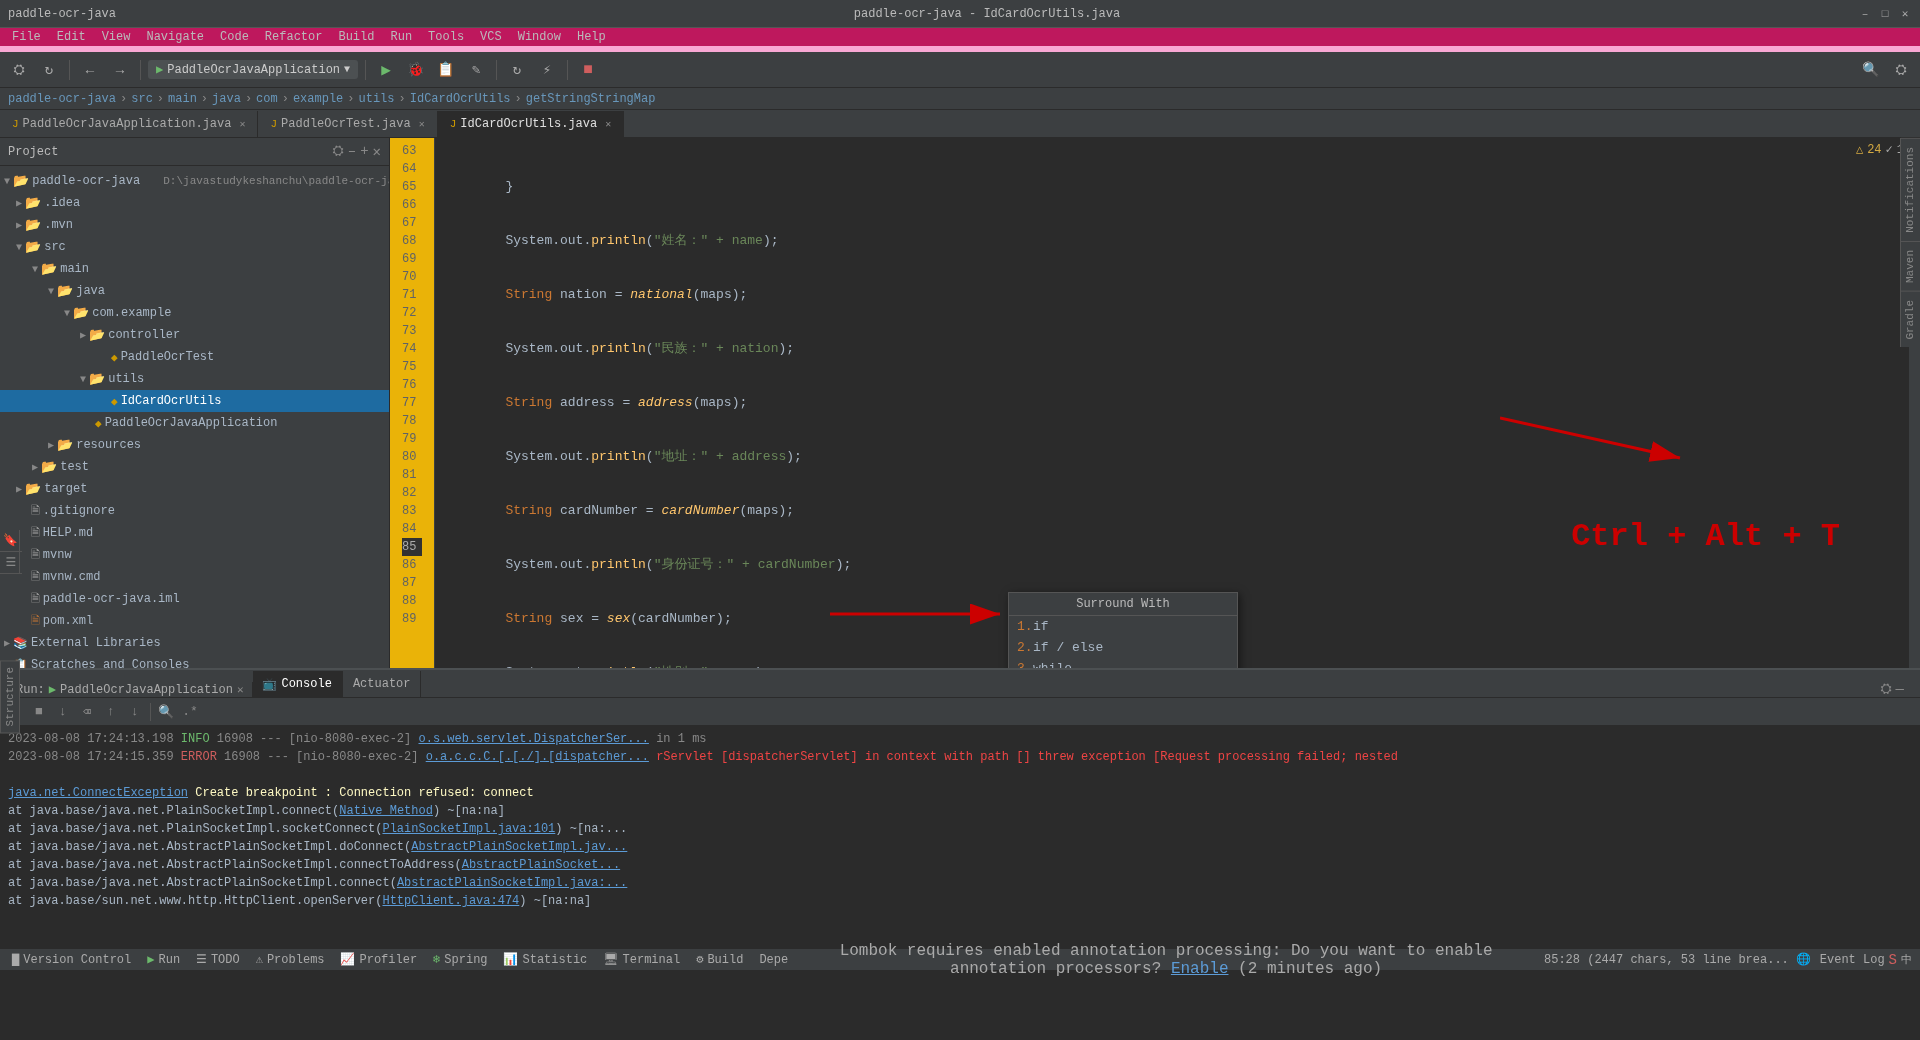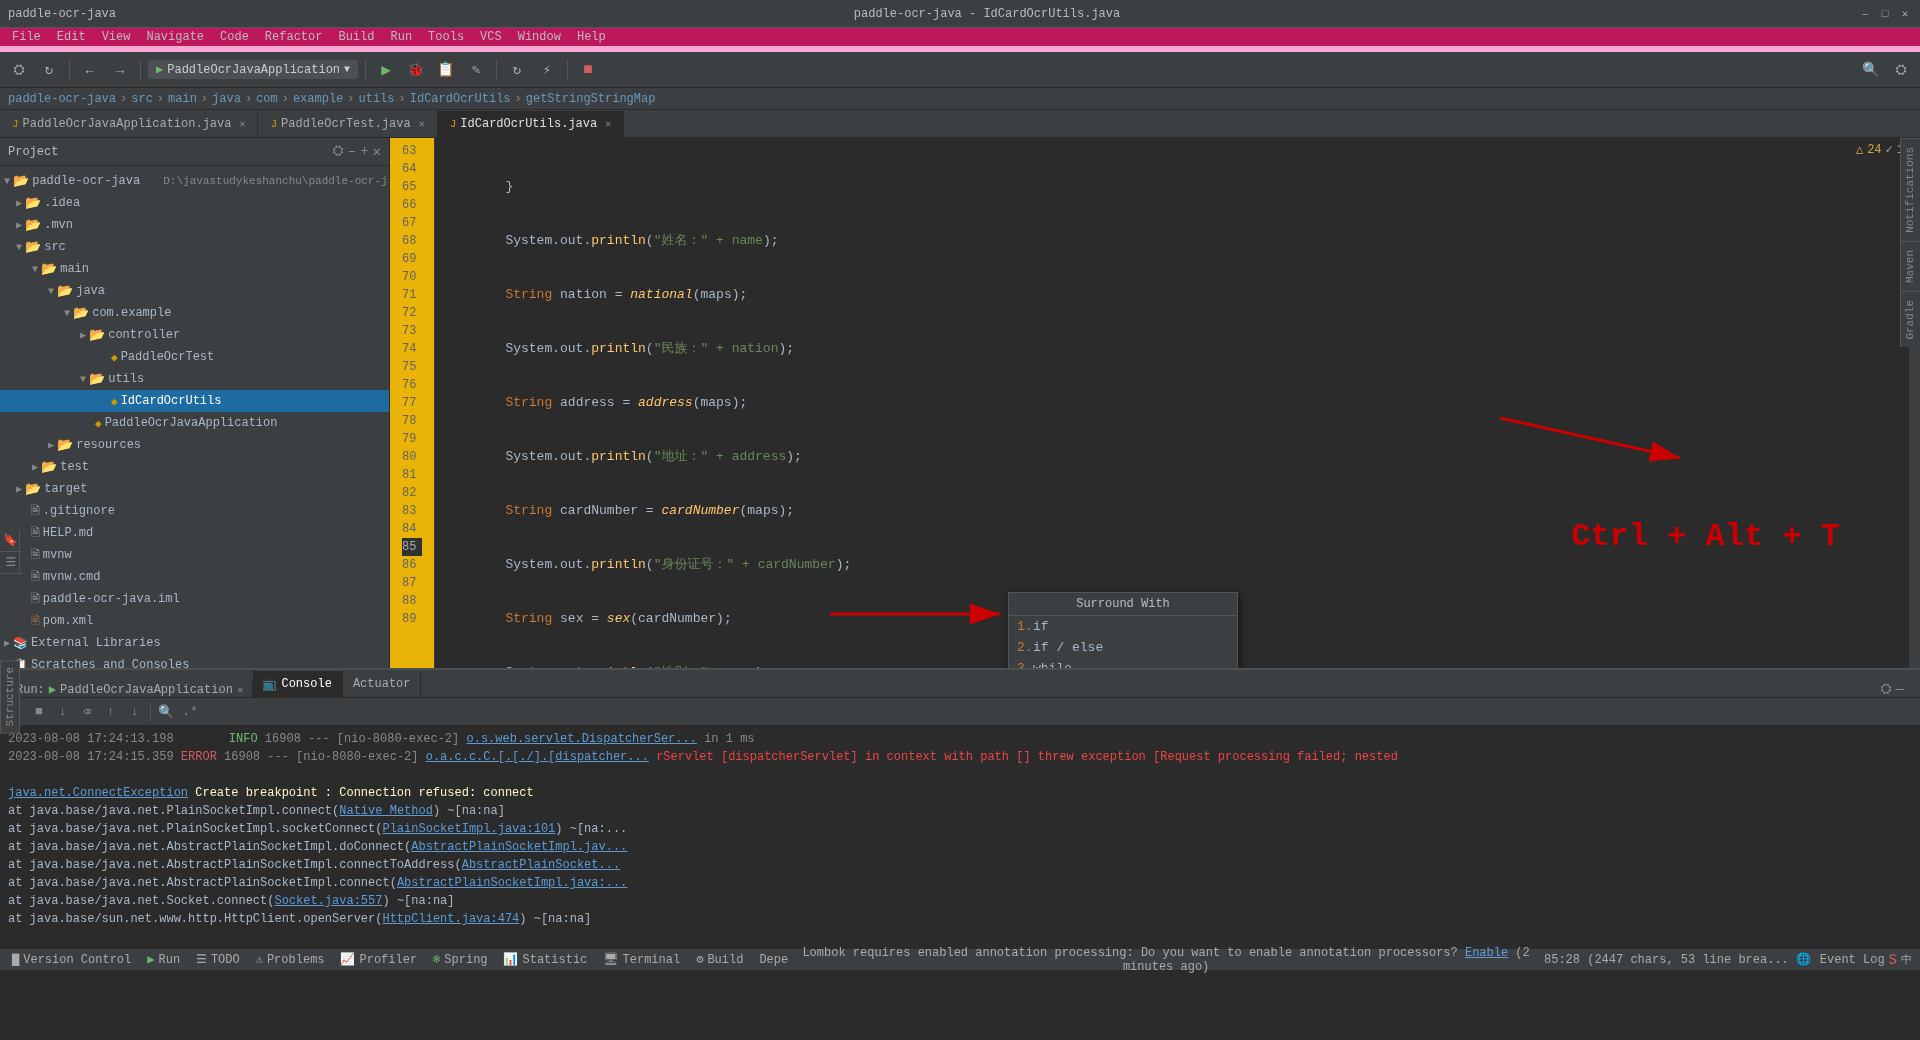--- a/index.html
+++ b/index.html
@@ -387,21 +387,21 @@
     }
     #status-bar .left-status { display: flex; align-items: center; gap: 8px; }
     #status-bar .right-status { display: flex; align-items: center; gap: 0; }
     #status-bar .status-item { 
       display: flex; align-items: center; gap: 4px;
       padding: 0 4px; cursor: pointer;
     }
     .lombok-warning {
       flex: 1;
       text-align: center;
-      font-size: 12px;
+      font-size: 16px;
       color: #aaa;
     }
     .lombok-warning .enable-link { color: #5c9bd6; cursor: pointer; text-decoration: underline; }
     .side-strip-btn {
       writing-mode: vertical-rl;
       text-orientation: mixed;
       transform: rotate(180deg);
       padding: 8px 3px;
       font-size: 11px;
       color: #888;
@@ -817,21 +817,21 @@
     <div class="bt-btn">⌫</div>
     <div class="bt-btn">↑</div>
     <div class="bt-btn">↓</div>
     <div style="width:1px; height:18px; background:#555; margin:0 2px;"></div>
     <div class="bt-btn">🔍</div>
     <div class="bt-btn">.*</div>
   </div>
   <div id="console-content">
     <div class="console-info">
       <span style="color:#888;">2023-08-08 17:24:13.198 </span>
-      <span style="color:#6cb96c;margin-left:48px;"> INFO </span>
+      <span style="color:#6cb96c;"> INFO </span>
       <span style="color:#888;">16908 --- [nio-8080-exec-2] </span>
       <span class="console-link">o.s.web.servlet.DispatcherSer...</span>
       <span style="color:#888;">                                       in 1 ms</span>
     </div>
     <div class="console-error">
       <span style="color:#888;">2023-08-08 17:24:15.359 </span>
       <span style="color:#cf5e5e;">ERROR </span>
       <span style="color:#888;">16908 --- [nio-8080-exec-2] </span>
       <span class="console-link">o.a.c.c.C.[.[./].[dispatcher...</span>
       <span style="color:#ef4444;">  rServlet [dispatcherServlet] in context with path [] threw exception [Request processing failed; nested</span>
@@ -839,21 +839,20 @@
     <div>&nbsp;</div>
     <div>
       <span class="console-link">java.net.ConnectException</span>
       <span style="color:#fef9c3;"> Create breakpoint : Connection refused: connect</span>
     </div>
     <div style="color:#a9b7c6;">    at java.base/java.net.PlainSocketImpl.connect(<span class="console-link">Native Method</span>) ~[na:na]</div>
     <div style="color:#a9b7c6;">    at java.base/java.net.PlainSocketImpl.socketConnect(<span class="console-link">PlainSocketImpl.java:101</span>) ~[na:...</div>
     <div style="color:#a9b7c6;">    at java.base/java.net.AbstractPlainSocketImpl.doConnect(<span class="console-link">AbstractPlainSocketImpl.jav...</span></div>
     <div style="color:#a9b7c6;">    at java.base/java.net.AbstractPlainSocketImpl.connectToAddress(<span class="console-link">AbstractPlainSocket...</span></div>
     <div style="color:#a9b7c6;">    at java.base/java.net.AbstractPlainSocketImpl.connect(<span class="console-link">AbstractPlainSocketImpl.java:...</span></div>
-    <div style="color:#a9b7c6;">    at java.base/java.net.Socket.connect(<span class="console-link">Socket.java:557</span>) ~[na:na]</div>
     <div style="color:#a9b7c6;">    at java.base/sun.net.www.http.HttpClient.openServer(<span class="console-link">HttpClient.java:474</span>) ~[na:na]</div>
   </div>
 </div>
 
 <div id="status-bar">
   <div class="left-status">
     <div class="status-item">
       <span>▇</span>
       <span>Version Control</span>
     </div>

